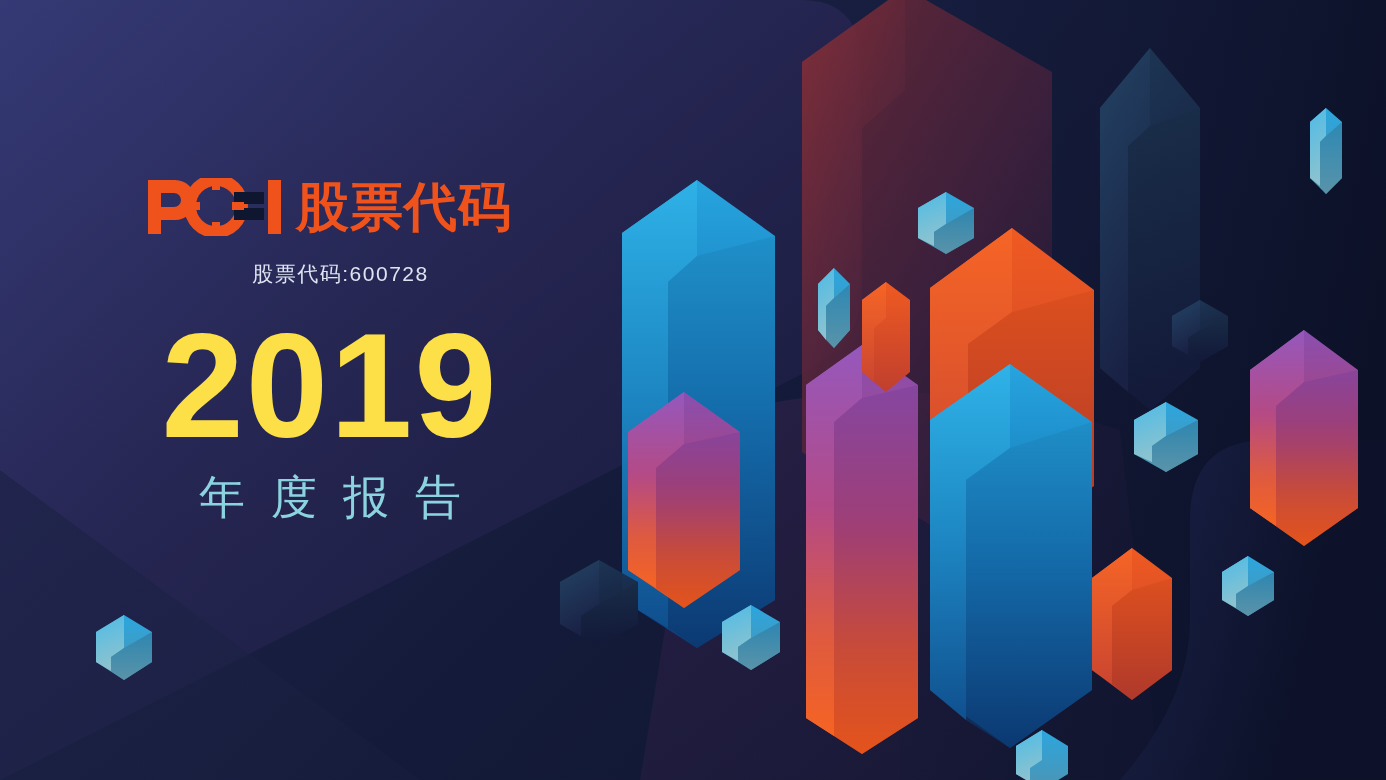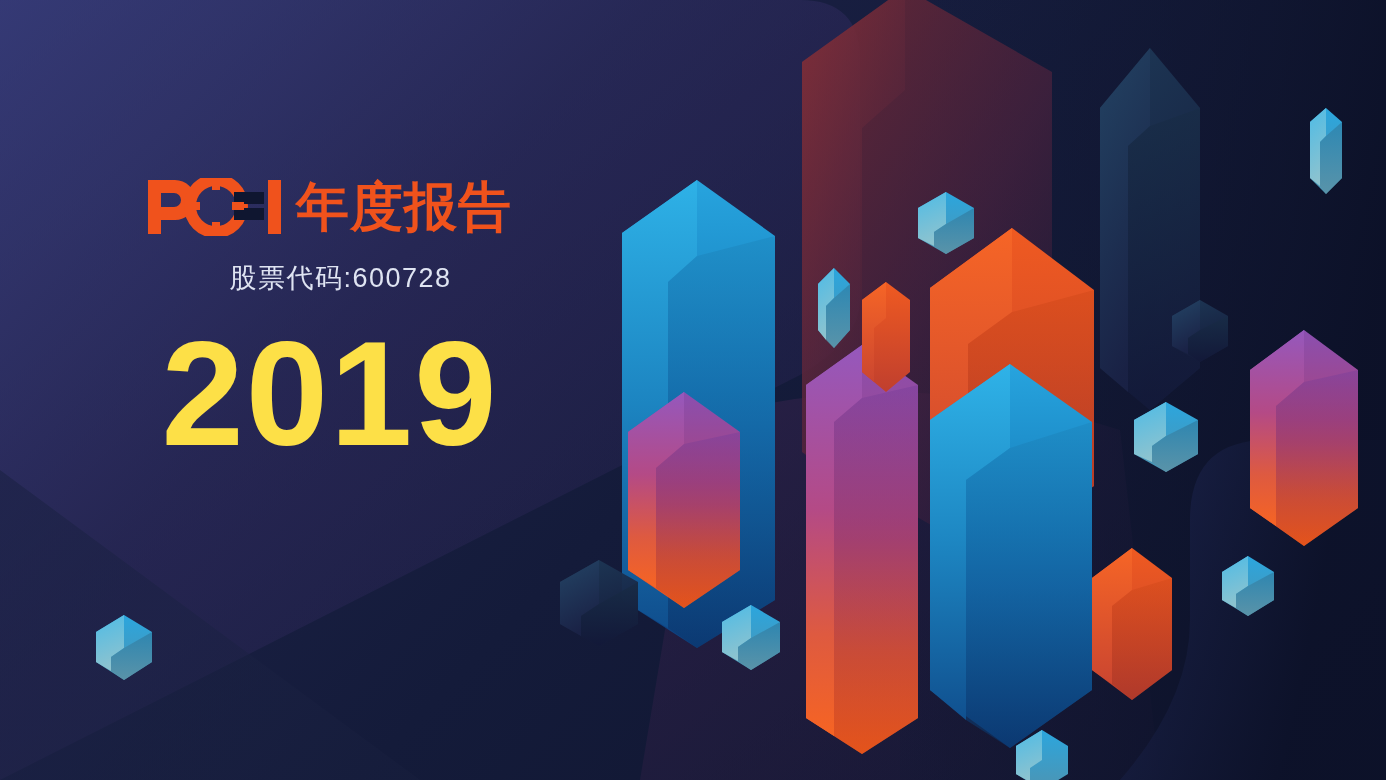--- a/index.html
+++ b/index.html
@@ -40,21 +40,21 @@
     font-size:53px;
     font-weight:bold;
     letter-spacing:1px;
     line-height:56px;
     white-space:nowrap;
     font-family:"Liberation Sans","DejaVu Sans",sans-serif;
   }
   .stock-code {
     margin-top:22px;
     color:#dfe4f2;
-    font-size:27px;
+    font-size:21px;
     letter-spacing:1.5px;
     font-weight:300;
     font-family:"Liberation Sans","DejaVu Sans",sans-serif;
     padding-left:21px;
   }
   .year {
     margin-top:22px;
     color:#fde047;
     font-size:148px;
     font-weight:bold;
@@ -337,22 +337,23 @@
           <rect x="86" y="14" width="30" height="12" fill="#0f1630"></rect>
           <rect x="86" y="30" width="30" height="12" fill="#0f1630"></rect>
           <rect x="64" y="0" width="8" height="12"></rect>
           <rect x="64" y="44" width="8" height="12"></rect>
           <rect x="40" y="24" width="12" height="8"></rect>
           <rect x="84" y="24" width="12" height="8"></rect>
 
           <rect x="120" y="2" width="13" height="54"></rect>
         </g>
       </svg>
-      <span class="logo-cn">年度报告</span>
+      <span class="logo-cn">股票代码</span>
     </div>
 
     <div class="stock-code">股票代码:600728</div>
 
     <div class="year">2019</div>
 
+    <div class="subtitle">年度报告</div>
   </div>
 
 </div>
 
 </body></html>

